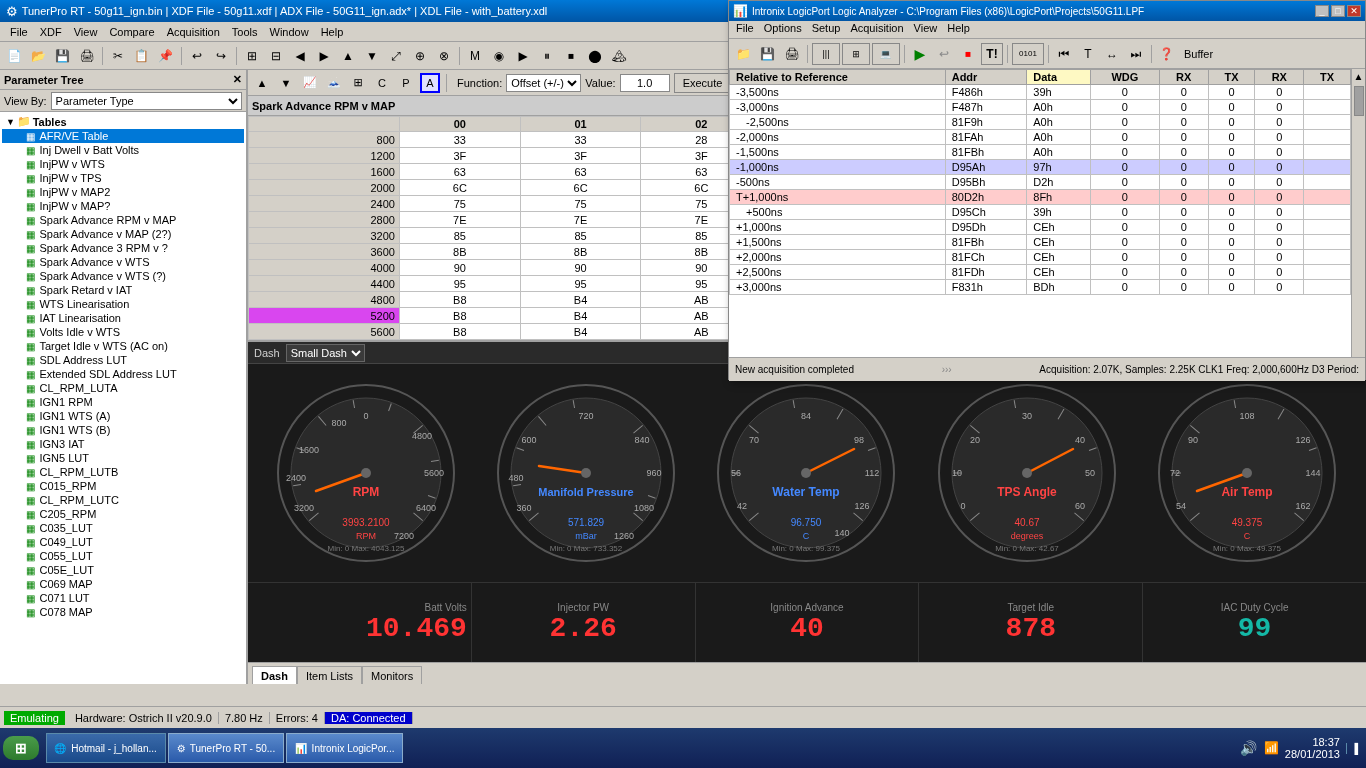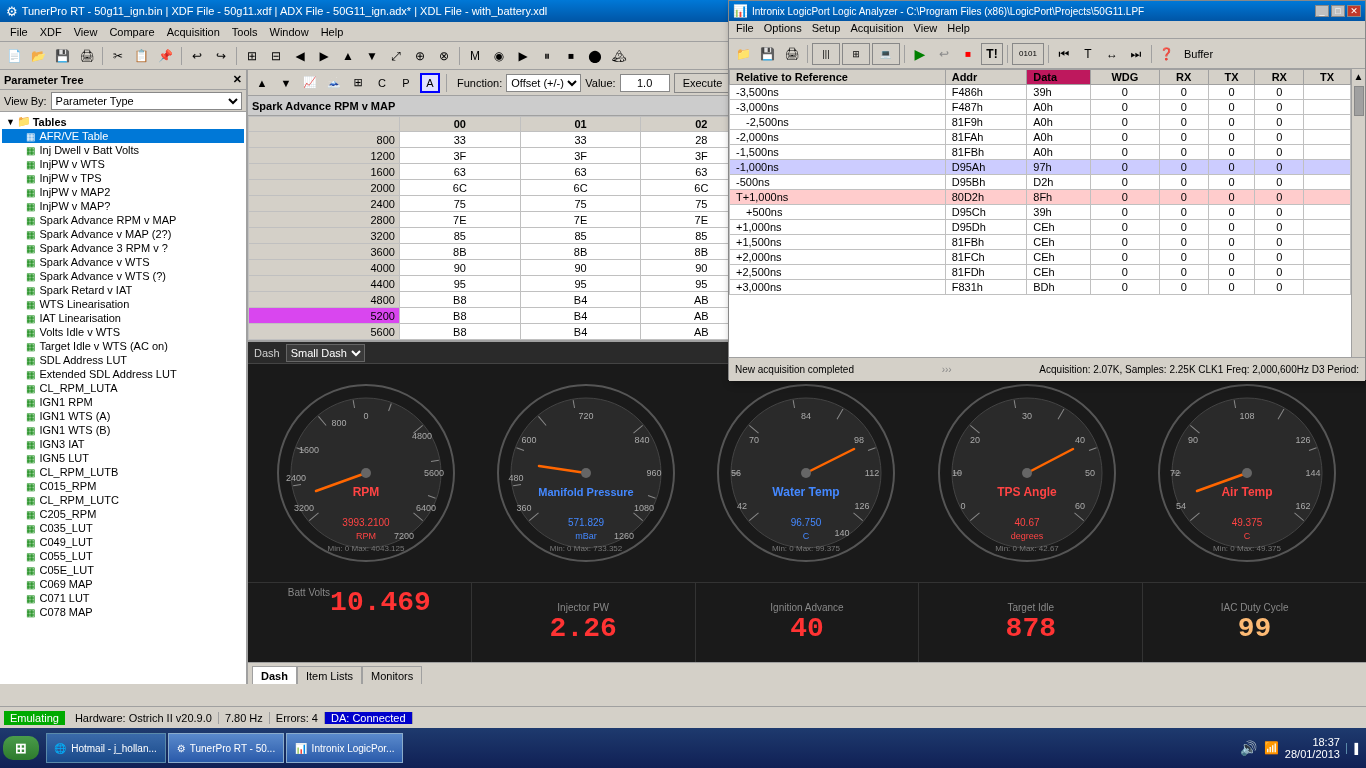--- a/index.html
+++ b/index.html
@@ -620,39 +620,39 @@
               <text x="92" y="115" fill="#ff4444" font-size="12" font-weight="bold" text-anchor="middle">Air Temp</text>
               <text x="92" y="145" fill="#ff4444" font-size="10" text-anchor="middle">49.375</text>
               <text x="92" y="158" fill="#ff4444" font-size="9" text-anchor="middle">C</text>
               <text x="92" y="170" fill="#777" font-size="8" text-anchor="middle">Min: 0   Max: 49.375</text>
             </svg>
           </div>
 
         </div>
 
         <div style="background:#1a1a1a;display:flex;height:80px;border-top:1px solid #333;">
-          <div style="flex:1;display:flex;flex-direction:row;align-items:flex-start;justify-content:center;border-right:1px solid #333;padding:4px;">
+          <div style="flex:1;display:flex;flex-direction:column;align-items:flex-end;justify-content:center;border-right:1px solid #333;padding:4px;">
             <span style="color:#888;font-size:10px;text-align:center;">Batt Volts</span>
             <span style="color:#ff3333;font-size:28px;font-weight:bold;font-family:'Courier New',monospace;">10.469</span>
           </div>
           <div style="flex:1;display:flex;flex-direction:column;align-items:center;justify-content:center;border-right:1px solid #333;padding:4px;">
             <span style="color:#888;font-size:10px;text-align:center;">Injector PW</span>
             <span style="color:#ff3333;font-size:28px;font-weight:bold;font-family:'Courier New',monospace;">2.26</span>
           </div>
           <div style="flex:1;display:flex;flex-direction:column;align-items:center;justify-content:center;border-right:1px solid #333;padding:4px;">
             <span style="color:#888;font-size:10px;text-align:center;">Ignition Advance</span>
             <span style="color:#ff3333;font-size:28px;font-weight:bold;font-family:'Courier New',monospace;">40</span>
           </div>
           <div style="flex:1;display:flex;flex-direction:column;align-items:center;justify-content:center;border-right:1px solid #333;padding:4px;">
             <span style="color:#888;font-size:10px;text-align:center;">Target Idle</span>
             <span style="color:#ff3333;font-size:28px;font-weight:bold;font-family:'Courier New',monospace;">878</span>
           </div>
           <div style="flex:1;display:flex;flex-direction:column;align-items:center;justify-content:center;padding:4px;">
             <span style="color:#888;font-size:10px;text-align:center;">IAC Duty Cycle</span>
-            <span style="color:#fdba74;font-size:28px;font-weight:bold;font-family:'Courier New',monospace;">99</span>
+            <span style="color:#14b8a6;font-size:28px;font-weight:bold;font-family:'Courier New',monospace;">99</span>
           </div>
         </div>
 
       </div>
 
       <div style="background:#d4d0c8;border-top:1px solid #a0a0a0;display:flex;align-items:flex-end;height:22px;padding:0 4px;">
         <div style="background:white;border:1px solid #a0a0a0;border-bottom:none;padding:1px 8px;font-size:11px;cursor:pointer;height:18px;display:flex;align-items:center;font-weight:bold;">Dash</div>
         <div style="background:#d4d0c8;border:1px solid #a0a0a0;border-bottom:none;padding:1px 8px;font-size:11px;cursor:pointer;height:18px;display:flex;align-items:center;">Item Lists</div>
         <div style="background:#d4d0c8;border:1px solid #a0a0a0;border-bottom:none;padding:1px 8px;font-size:11px;cursor:pointer;height:18px;display:flex;align-items:center;">Monitors</div>
       </div>
@@ -719,21 +719,21 @@
     <span style="font-size:11px;margin-left:4px;">Buffer</span>
   </div>
 
   <div style="height:calc(380px - 20px - 18px - 30px - 24px);overflow-y:auto;background:white;display:flex;">
     <div style="flex:1;overflow:auto;">
       <table style="width:100%;border-collapse:collapse;font-size:11px;">
         <thead>
           <tr>
             <th style="background:#d4d0c8;border:1px solid #a0a0a0;padding:1px 6px;font-size:11px;text-align:left;white-space:nowrap;">Relative to Reference</th>
             <th style="background:#d4d0c8;border:1px solid #a0a0a0;padding:1px 6px;font-size:11px;text-align:left;">Addr</th>
-            <th style="background:#be185d;border:1px solid #a0a0a0;padding:1px 6px;font-size:11px;text-align:left;">Data</th>
+            <th style="background:#fef9c3;border:1px solid #a0a0a0;padding:1px 6px;font-size:11px;text-align:left;">Data</th>
             <th style="background:#d4d0c8;border:1px solid #a0a0a0;padding:1px 6px;font-size:11px;text-align:center;">WDG</th>
             <th style="background:#d4d0c8;border:1px solid #a0a0a0;padding:1px 6px;font-size:11px;text-align:center;">RX</th>
             <th style="background:#d4d0c8;border:1px solid #a0a0a0;padding:1px 6px;font-size:11px;text-align:center;">TX</th>
             <th style="background:#d4d0c8;border:1px solid #a0a0a0;padding:1px 6px;font-size:11px;text-align:center;">RX</th>
             <th style="background:#d4d0c8;border:1px solid #a0a0a0;padding:1px 6px;font-size:11px;text-align:center;">TX</th>
           </tr>
         </thead>
         <tbody id="logic-table-body">
         <tr>
               <td style="border: 1px solid rgb(192, 192, 192); padding: 1px 6px; font-size: 11px; text-align: left; white-space: nowrap;">-3,500ns</td>

